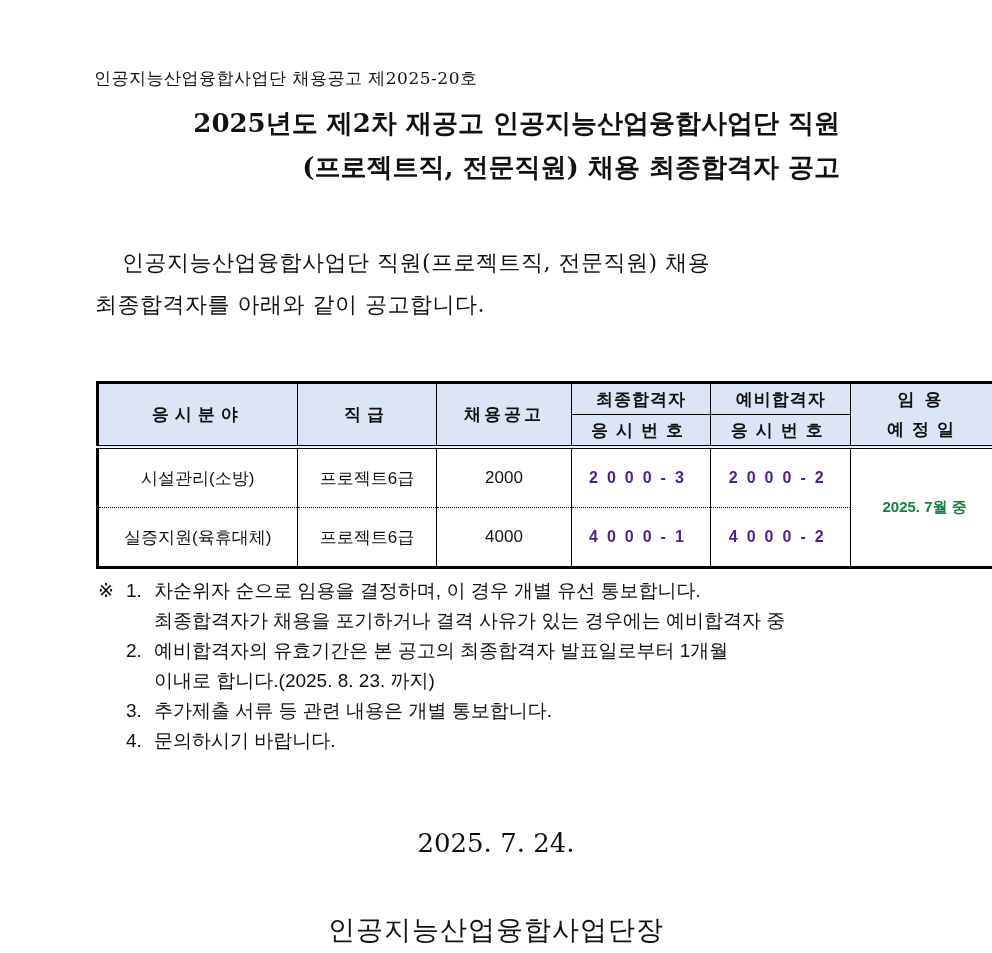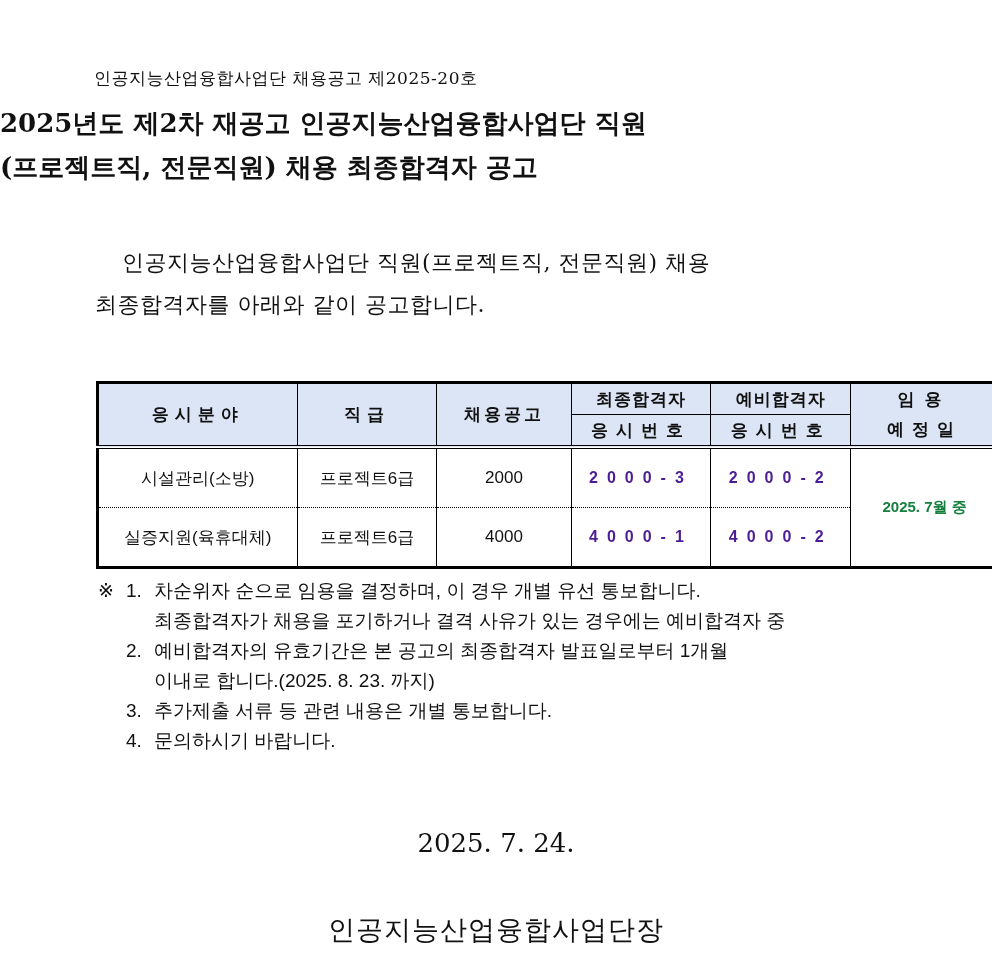--- a/index.html
+++ b/index.html
@@ -1,20 +1,20 @@
 <!DOCTYPE html>
 <html><head>
 <meta charset="utf-8">
 <style>
   html, body { margin:0; padding:0; background:#ffffff; }
   body { width:992px; height:953px; position:relative; overflow:hidden; color:#111; }
   .serif { font-family: "DejaVu Serif", "Liberation Serif", serif; }
 
   .doc-number { position:absolute; left:94px; top:43px; font-size:17px; letter-spacing:0.5px;margin-top:24px; }
-  .title { position:absolute; left:0; width:840px; text-align:left; font-size:26px; font-weight:bold; letter-spacing:0px; }
+  .title { position:absolute; left:0; width:840px; text-align:right; font-size:26px; font-weight:bold; letter-spacing:0px; }
   .title.l1 { top:106px; }
   .title.l2 { top:150px; }
   .intro { position:absolute; left:95px; font-size:22px; letter-spacing:0.5px;text-align:center; }
   .intro.l1 { top:248px; left:122px; }
   .intro.l2 { top:290px; }
 
   table.results { position:absolute; left:96px; top:381px; width:905px; border-collapse:collapse; border:3px solid #000; font-family:"Liberation Sans","DejaVu Sans",sans-serif; }
   table.results th { background:#dce5f5; font-weight:bold; font-size:17px; letter-spacing:6px; border-left:1px solid #000; border-right:1px solid #000; text-align:center; padding:0; }
   table.results th.sub { border-top:1px solid #000; }
   table.results thead tr.h1 th { height:30px; }

